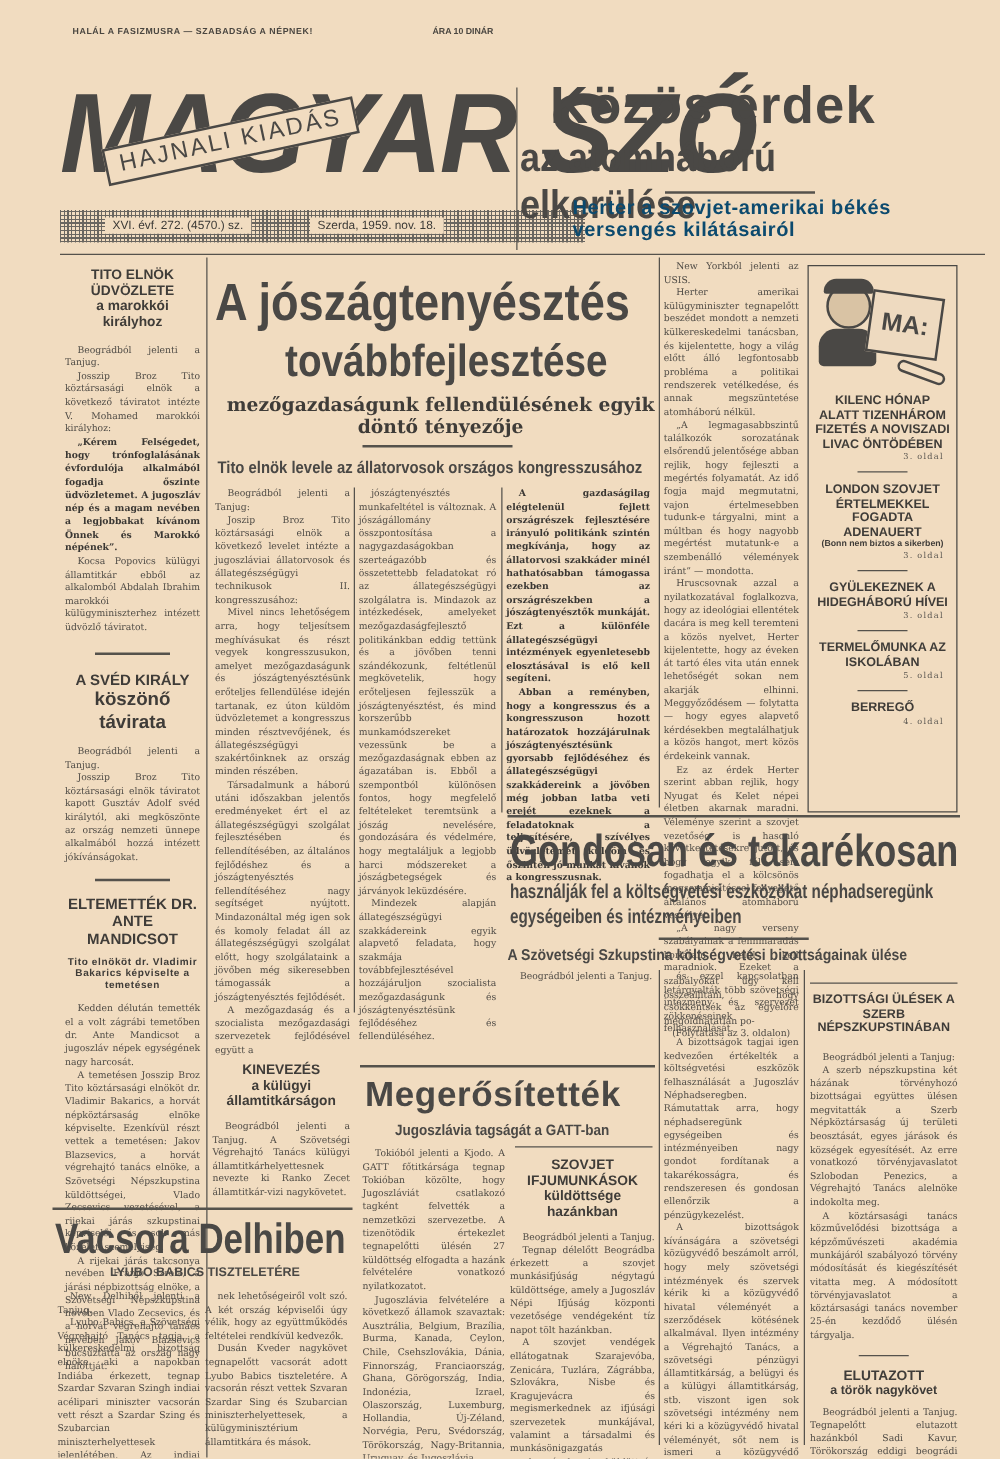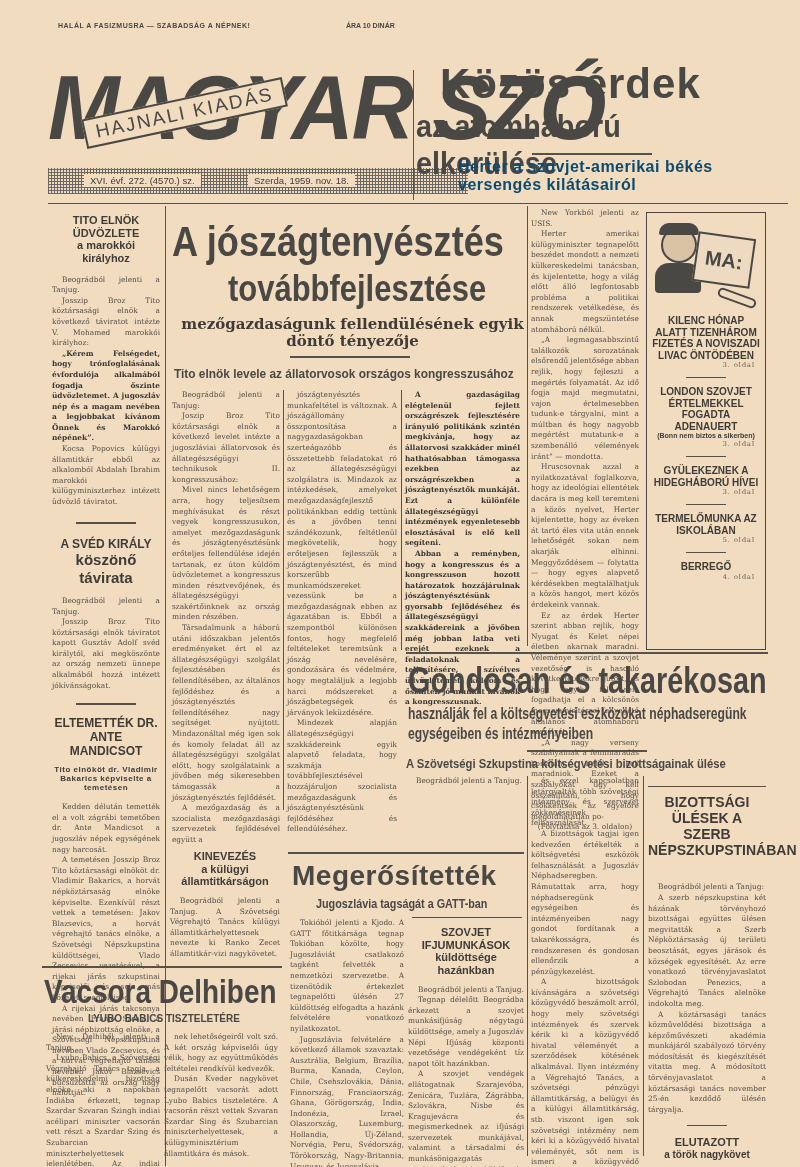--- a/index.html
+++ b/index.html
@@ -152,21 +152,21 @@
 <div class="abs vline" style="left:527px;top:776px;height:380px"></div>
 <div class="abs txt" style="left:531px;top:776px;width:108px">
   <p>és ezzel kapcsolatban letárgyalták több szövetségi intézmény és szervezet zökkenéseinek felhasználását.</p>
   <p>A bizottságok tagjai igen kedvezően értékelték a költségvetési eszközök felhasználását a Jugoszláv Néphadseregben. Rámutattak arra, hogy néphadseregünk egységeiben és intézményeiben nagy gondot fordítanak a takarékosságra, és rendszeresen és gondosan ellenőrzik a pénzügykezelést.</p>
   <p>A bizottságok kívánságára a szövetségi közügyvédő beszámolt arról, hogy mely szövetségi intézmények és szervek kérik ki a közügyvédő hivatal véleményét a szerződések kötésének alkalmával. Ilyen intézmény a Végrehajtó Tanács, a szövetségi pénzügyi államtitkárság, a belügyi és a külügyi államtitkárság, stb. viszont igen sok szövetségi intézmény nem kéri ki a közügyvédő hivatal véleményét, sőt nem is ismeri a közügyvédő véleményét. Ennek gyakran megtörténik, hogy az ilyen szervek anyagi kötelezettséget vállalnak, amelyek nem egyeztethetők össze az állami érdekekkel.</p>
 </div>
 
 <div class="abs vline" style="left:643px;top:776px;height:380px"></div>
 <div class="abs hline" style="left:648px;top:786px;width:118px"></div>
 <div class="abs" style="left:648px;top:794px;width:118px">
-  <div class="hd" style="font-size:14px;margin-bottom:24px">BIZOTTSÁGI ÜLÉSEK A SZERB NÉPSZKUPSTINÁBAN</div>
+  <div class="hd" style="font-size:10px;margin-bottom:12px">BIZOTTSÁGI ÜLÉSEK A SZERB NÉPSZKUPSTINÁBAN</div>
   <div class="txt">
     <p>Beográdból jelenti a Tanjug:</p>
     <p>A szerb népszkupstina két házának törvényhozó bizottságai együttes ülésen megvitatták a Szerb Népköztársaság új területi beosztását, egyes járások és községek egyesítését. Az erre vonatkozó törvényjavaslatot Szlobodan Penezics, a Végrehajtó Tanács alelnöke indokolta meg.</p>
     <p>A köztársasági tanács közművelődési bizottsága a képzőművészeti akadémia munkájáról szabályozó törvény módosítását és kiegészítését vitatta meg. A módosított törvényjavaslatot a köztársasági tanács november 25-én kezdődő ülésén tárgyalja.</p>
   </div>
   <div class="sep" style="width:40px;height:1px;margin:10px auto"></div>
   <div class="hd" style="font-size:11px">ELUTAZOTT</div>
   <div class="hd" style="font-size:10px;margin-bottom:6px">a török nagykövet</div>
   <div class="txt">
       <p>Beográdból jelenti a Tanjug. Tegnapelőtt elutazott hazánkból Sadi Kavur, Törökország eddigi beográdi nagykövete. Sadi Kavurt, a török nagykövetet a nemzetközi kapcsolatokban szerzett érdemeiért Tito elnök a Jugoszláv Zászló rendjével tüntette ki. Az elutazó nagykövetet a vasútállomáson a külügyi államtitkárság képviselői búcsúztatták.</p>

